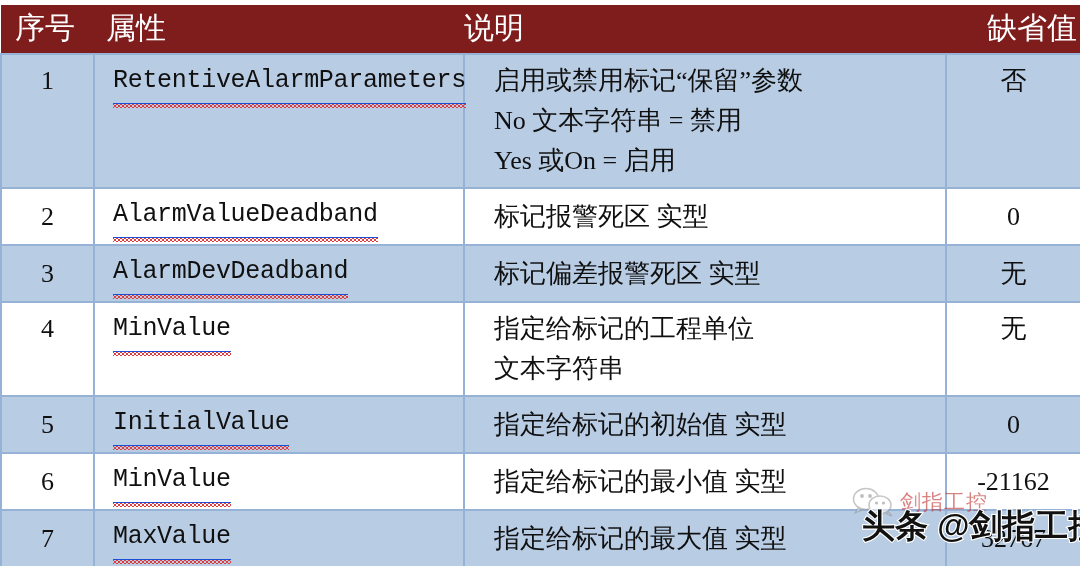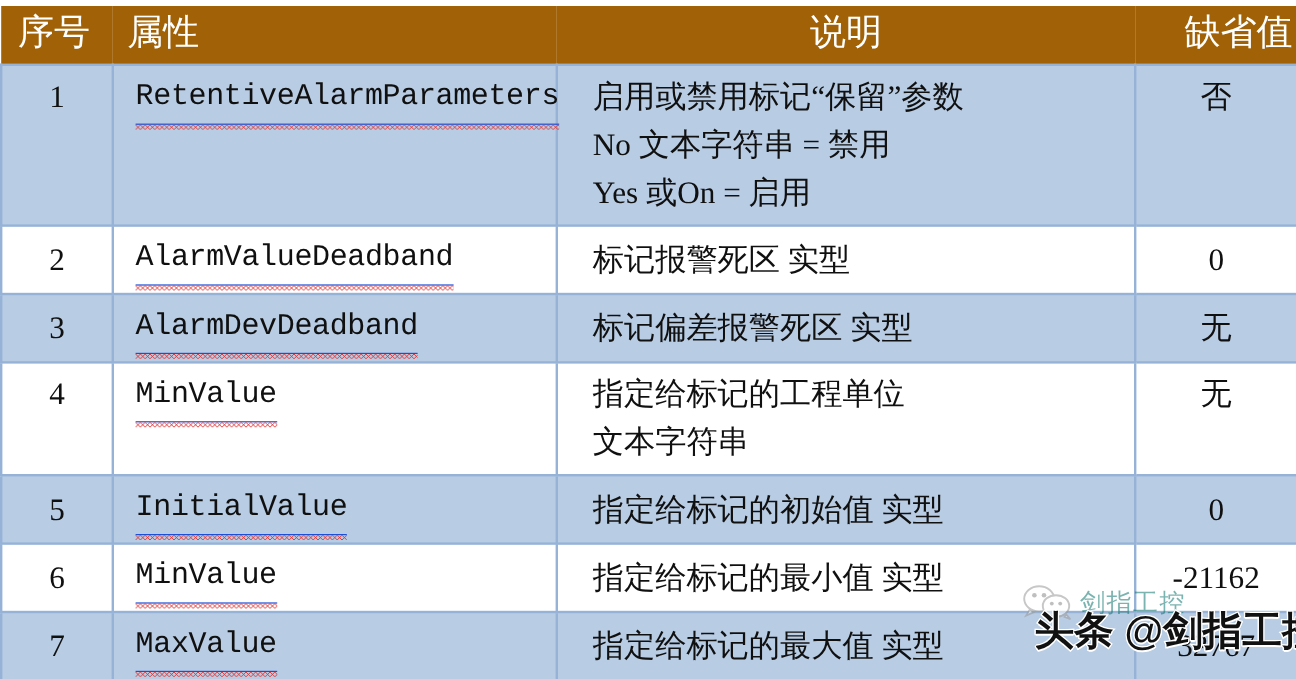--- a/index.html
+++ b/index.html
@@ -30,37 +30,37 @@
   }
 
   
   col.c-idx   { width:93px;  }
   col.c-prop  { width:370px; }
   col.c-desc  { width:482px; }
   col.c-def   { width:135px; }
 
   
   thead tr.hdr-row{
-    background:#a16207;
+    background:#7f1d1d;
     margin-left:46px;
   }
   thead th{
     color:#ffffff;
     font-weight:normal;
     font-size:30px;
     line-height:40px;
     padding:3px 0 5px 0;
     border:none;
     vertical-align:middle;
     font-family:"Liberation Serif", serif;
     white-space:nowrap;
   }
   th.h-idx { text-align:left;  padding-left:14px; }
   th.h-prop{ text-align:left;  padding-left:12px; }
-  th.h-desc{ text-align:center; }
+  th.h-desc{ text-align:left; }
   th.h-def { text-align:right; padding-right:4px; }
 
   
   tbody td{
     border:2px solid #96b3d7;
     font-size:26px;
     line-height:40px;
     vertical-align:top;
     padding:6px 0 6px 0;
     color:#101010;
@@ -121,21 +121,21 @@
     top:487px;
     display:flex;
     align-items:center;
     gap:6px;
     pointer-events:none;
     opacity:.55;
   }
   #wm-soft .wm-soft-text{
     font-family:Liberation Sans, sans-serif;
     font-size:21px;
-    color:#0f766e;
+    color:#b91c1c;
     letter-spacing:1px;
     white-space:nowrap;
   }
   #wm-soft svg{ display:block; }
 
   #wm-bold{
     position:absolute;
     left:862px;
     top:508px;
     pointer-events:none;

